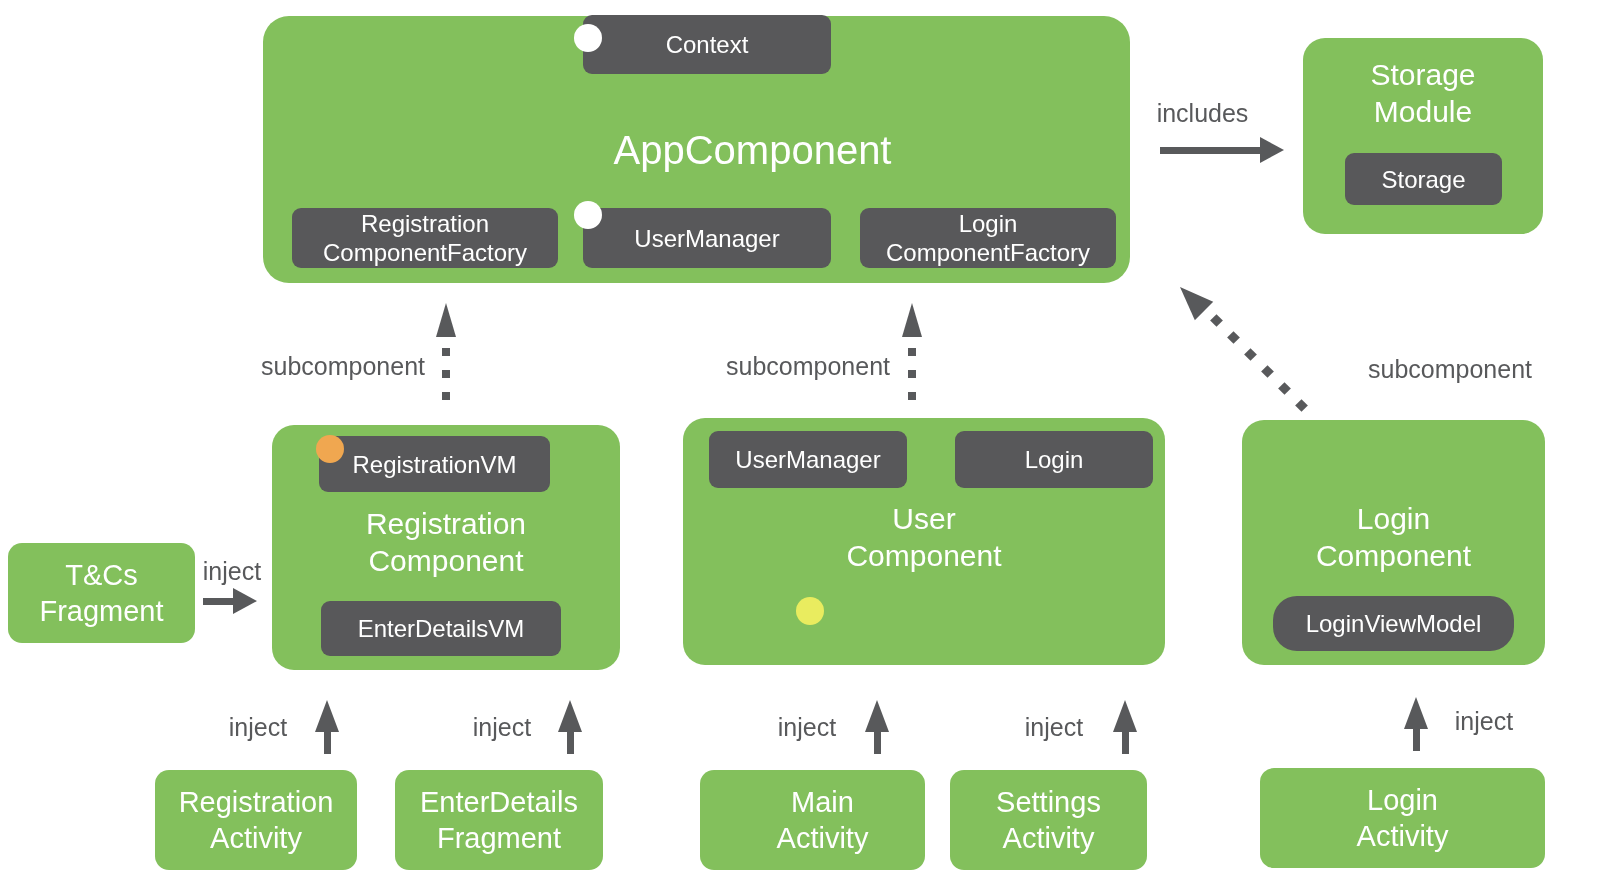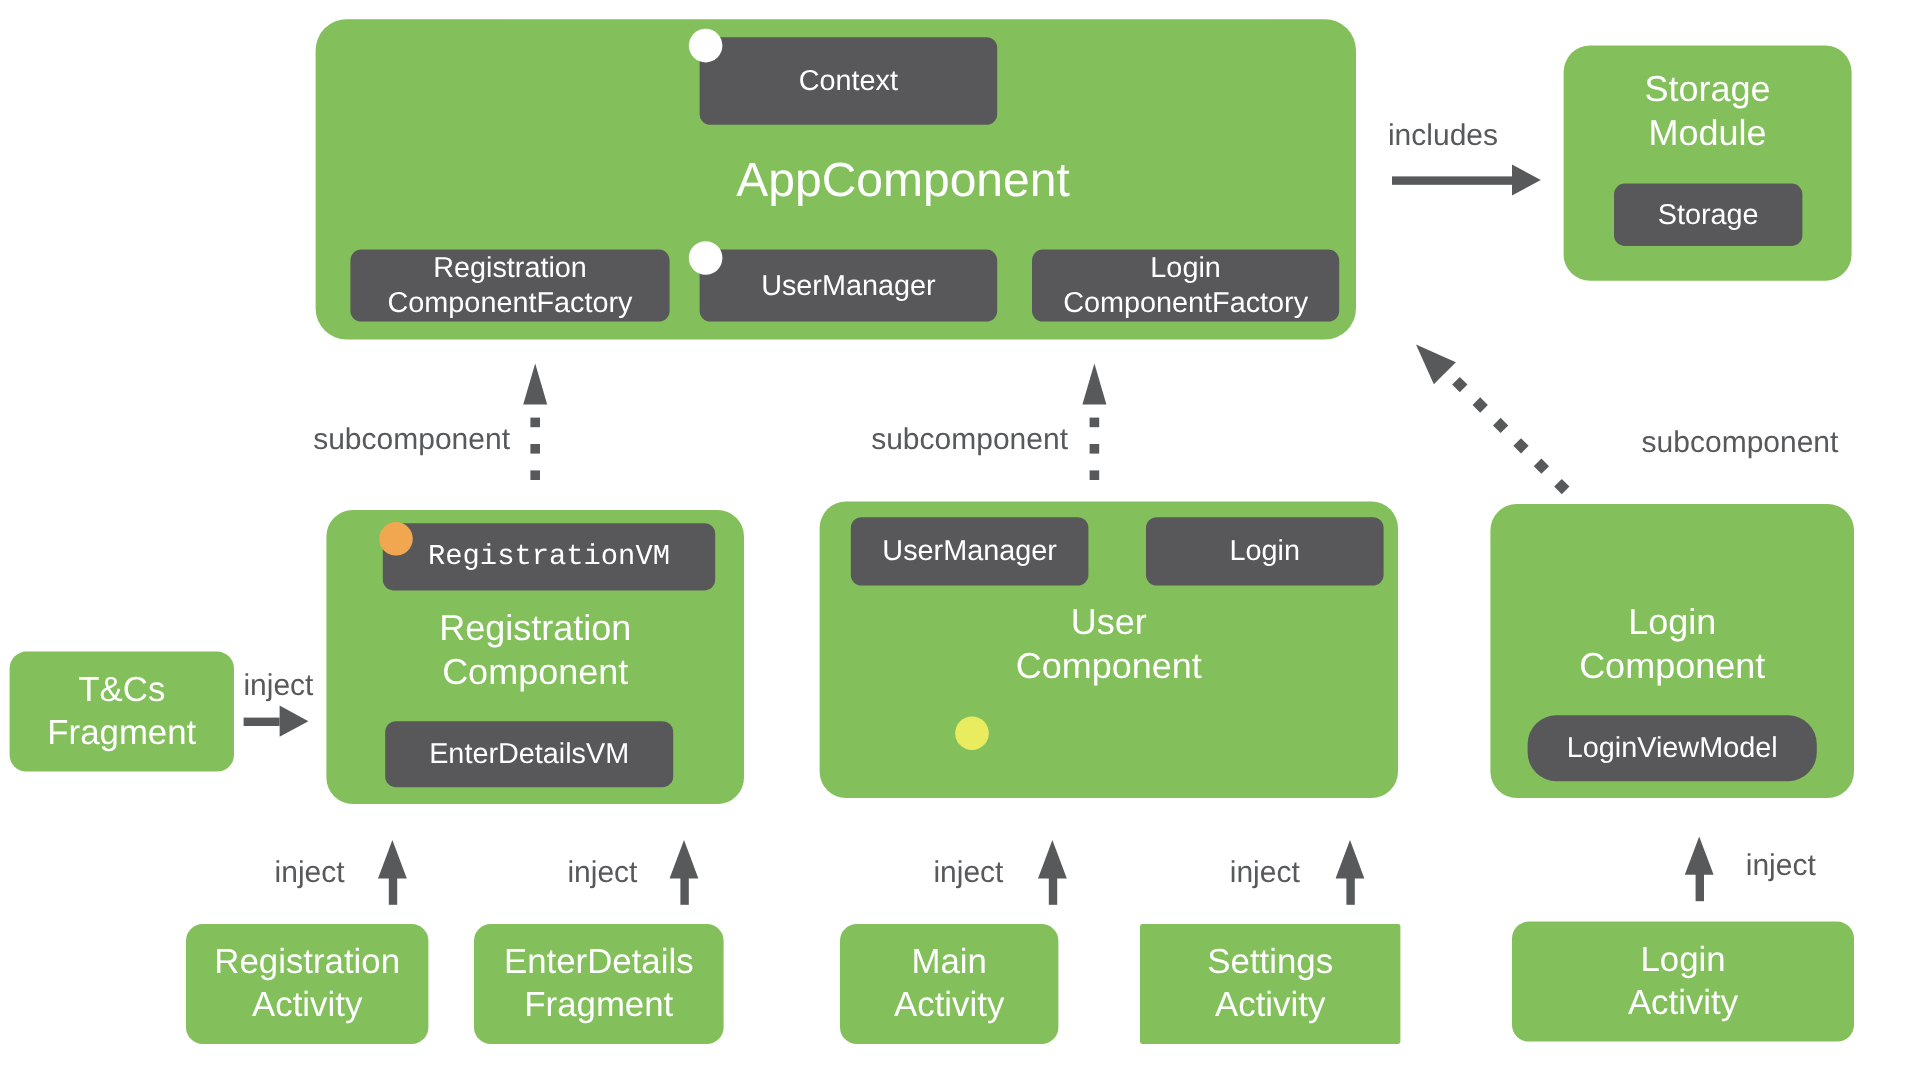--- a/index.html
+++ b/index.html
@@ -45,21 +45,21 @@
     border-right:34px solid #58595B; border-top:13px solid transparent; border-bottom:13px solid transparent;
     transform:rotate(45deg); transform-origin:0px 13px; }
 </style>
 </head>
 <body>
 
 <div class="canvas">
 
   <div class="gbox" style="left:263px;top:16px;width:867px;height:267px;border-radius:26px;"></div>
   <div class="big-title" style="left:263px;top:126px;width:979px;text-align:center;">AppComponent</div>
-  <div class="dbox" style="left:583px;top:31px;width:248px;height:73px;">Context</div>
+  <div class="dbox" style="left:583px;top:15px;width:248px;height:59px;">Context</div>
   <div class="marker m-white" style="left:574px;top:24px;"></div>
   <div class="dbox" style="left:292px;top:208px;width:266px;height:60px;">Registration
 ComponentFactory</div>
   <div class="dbox" style="left:583px;top:208px;width:248px;height:60px;">UserManager</div>
   <div class="marker m-white" style="left:574px;top:201px;"></div>
   <div class="dbox" style="left:860px;top:208px;width:256px;height:60px;">Login
 ComponentFactory</div>
 
   <div class="lbl t-center" style="left:1145px;top:98px;width:115px;">includes</div>
   <div class="shaft-h" style="left:1160px;top:147px;width:100px;"></div>
@@ -93,21 +93,21 @@
 
   <div class="gbox" style="left:8px;top:543px;width:187px;height:100px;border-radius:14px;">T&amp;Cs
 Fragment</div>
   <div class="lbl t-center" style="left:196px;top:556px;width:72px;">inject</div>
   <div class="shaft-h" style="left:203px;top:598px;width:30px;"></div>
   <div class="head-right" style="left:233px;top:588px;"></div>
 
   <div class="gbox" style="left:272px;top:425px;width:348px;height:245px;border-radius:22px;"></div>
   <div class="section-title" style="left:272px;top:505px;width:348px;">Registration
 Component</div>
-  <div class="dbox" style="left:319px;top:436px;width:277px;height:56px;font-family:Liberation Mono, monospace;">RegistrationVM</div>
+  <div class="dbox" style="left:319px;top:436px;width:231px;height:56px;">RegistrationVM</div>
   <div class="marker m-orange" style="left:316px;top:435px;"></div>
   <div class="dbox" style="left:321px;top:601px;width:240px;height:55px;">EnterDetailsVM</div>
 
   <div class="gbox" style="left:683px;top:418px;width:482px;height:247px;border-radius:22px;"></div>
   <div class="section-title" style="left:683px;top:500px;width:482px;">User
 Component</div>
   <div class="dbox" style="left:709px;top:431px;width:198px;height:57px;">UserManager</div>
   <div class="dbox" style="left:955px;top:431px;width:198px;height:57px;">Login</div>
   <div class="marker m-yellow" style="left:796px;top:597px;"></div>
 
@@ -133,20 +133,20 @@
   <div class="shaft-v" style="left:1122px;top:730px;height:24px;"></div>
 
   <div class="lbl t-center" style="left:1444px;top:706px;width:80px;">inject</div>
   <div class="head-up" style="left:1404px;top:697px;"></div>
   <div class="shaft-v" style="left:1413px;top:727px;height:24px;"></div>
 
   <div class="gbox" style="left:155px;top:770px;width:202px;height:100px;border-radius:14px;">Registration
 Activity</div>
   <div class="gbox" style="left:395px;top:770px;width:208px;height:100px;border-radius:14px;">EnterDetails
 Fragment</div>
-  <div class="gbox" style="left:700px;top:770px;width:182px;height:100px;border-radius:14px;">Main
+  <div class="gbox" style="left:700px;top:770px;width:205px;height:100px;border-radius:14px;padding-left:20px;">Main
 Activity</div>
-  <div class="gbox" style="left:950px;top:770px;width:217px;height:100px;border-radius:2px;">Settings
+  <div class="gbox" style="left:950px;top:770px;width:197px;height:100px;border-radius:14px;">Settings
 Activity</div>
   <div class="gbox" style="left:1260px;top:768px;width:285px;height:100px;border-radius:14px;">Login
 Activity</div>
 
 </div>
 
 </body></html>

